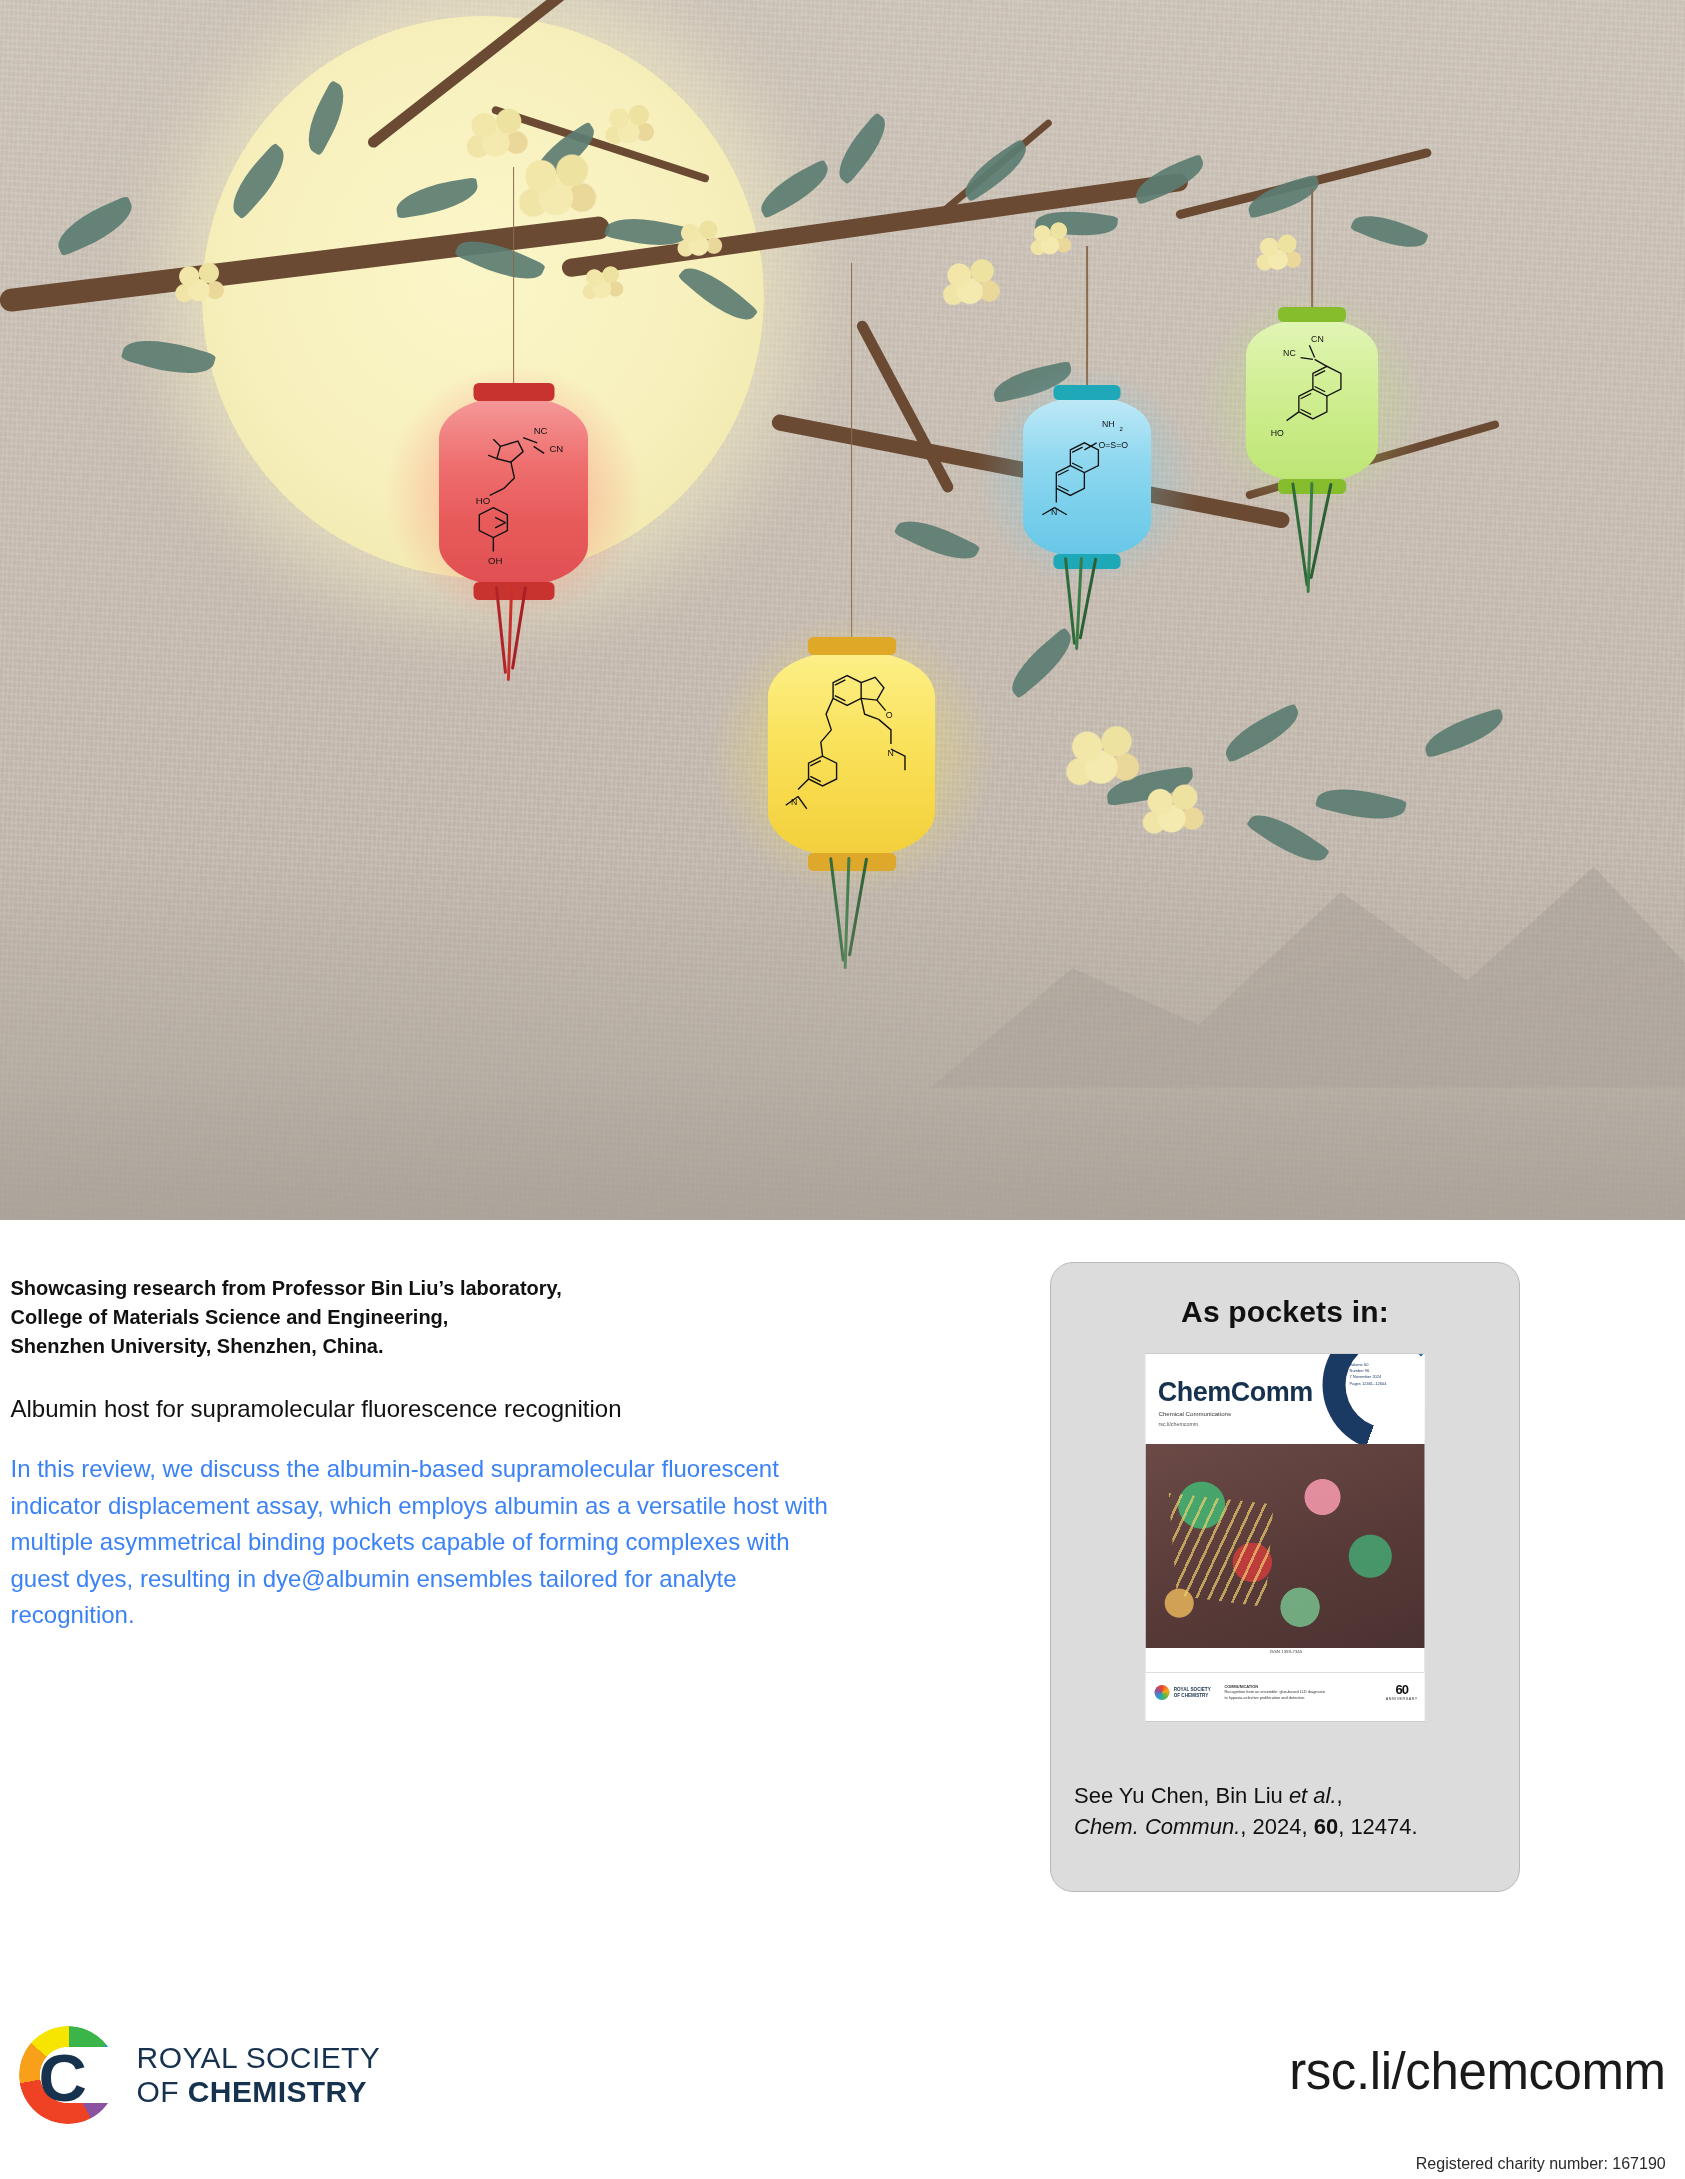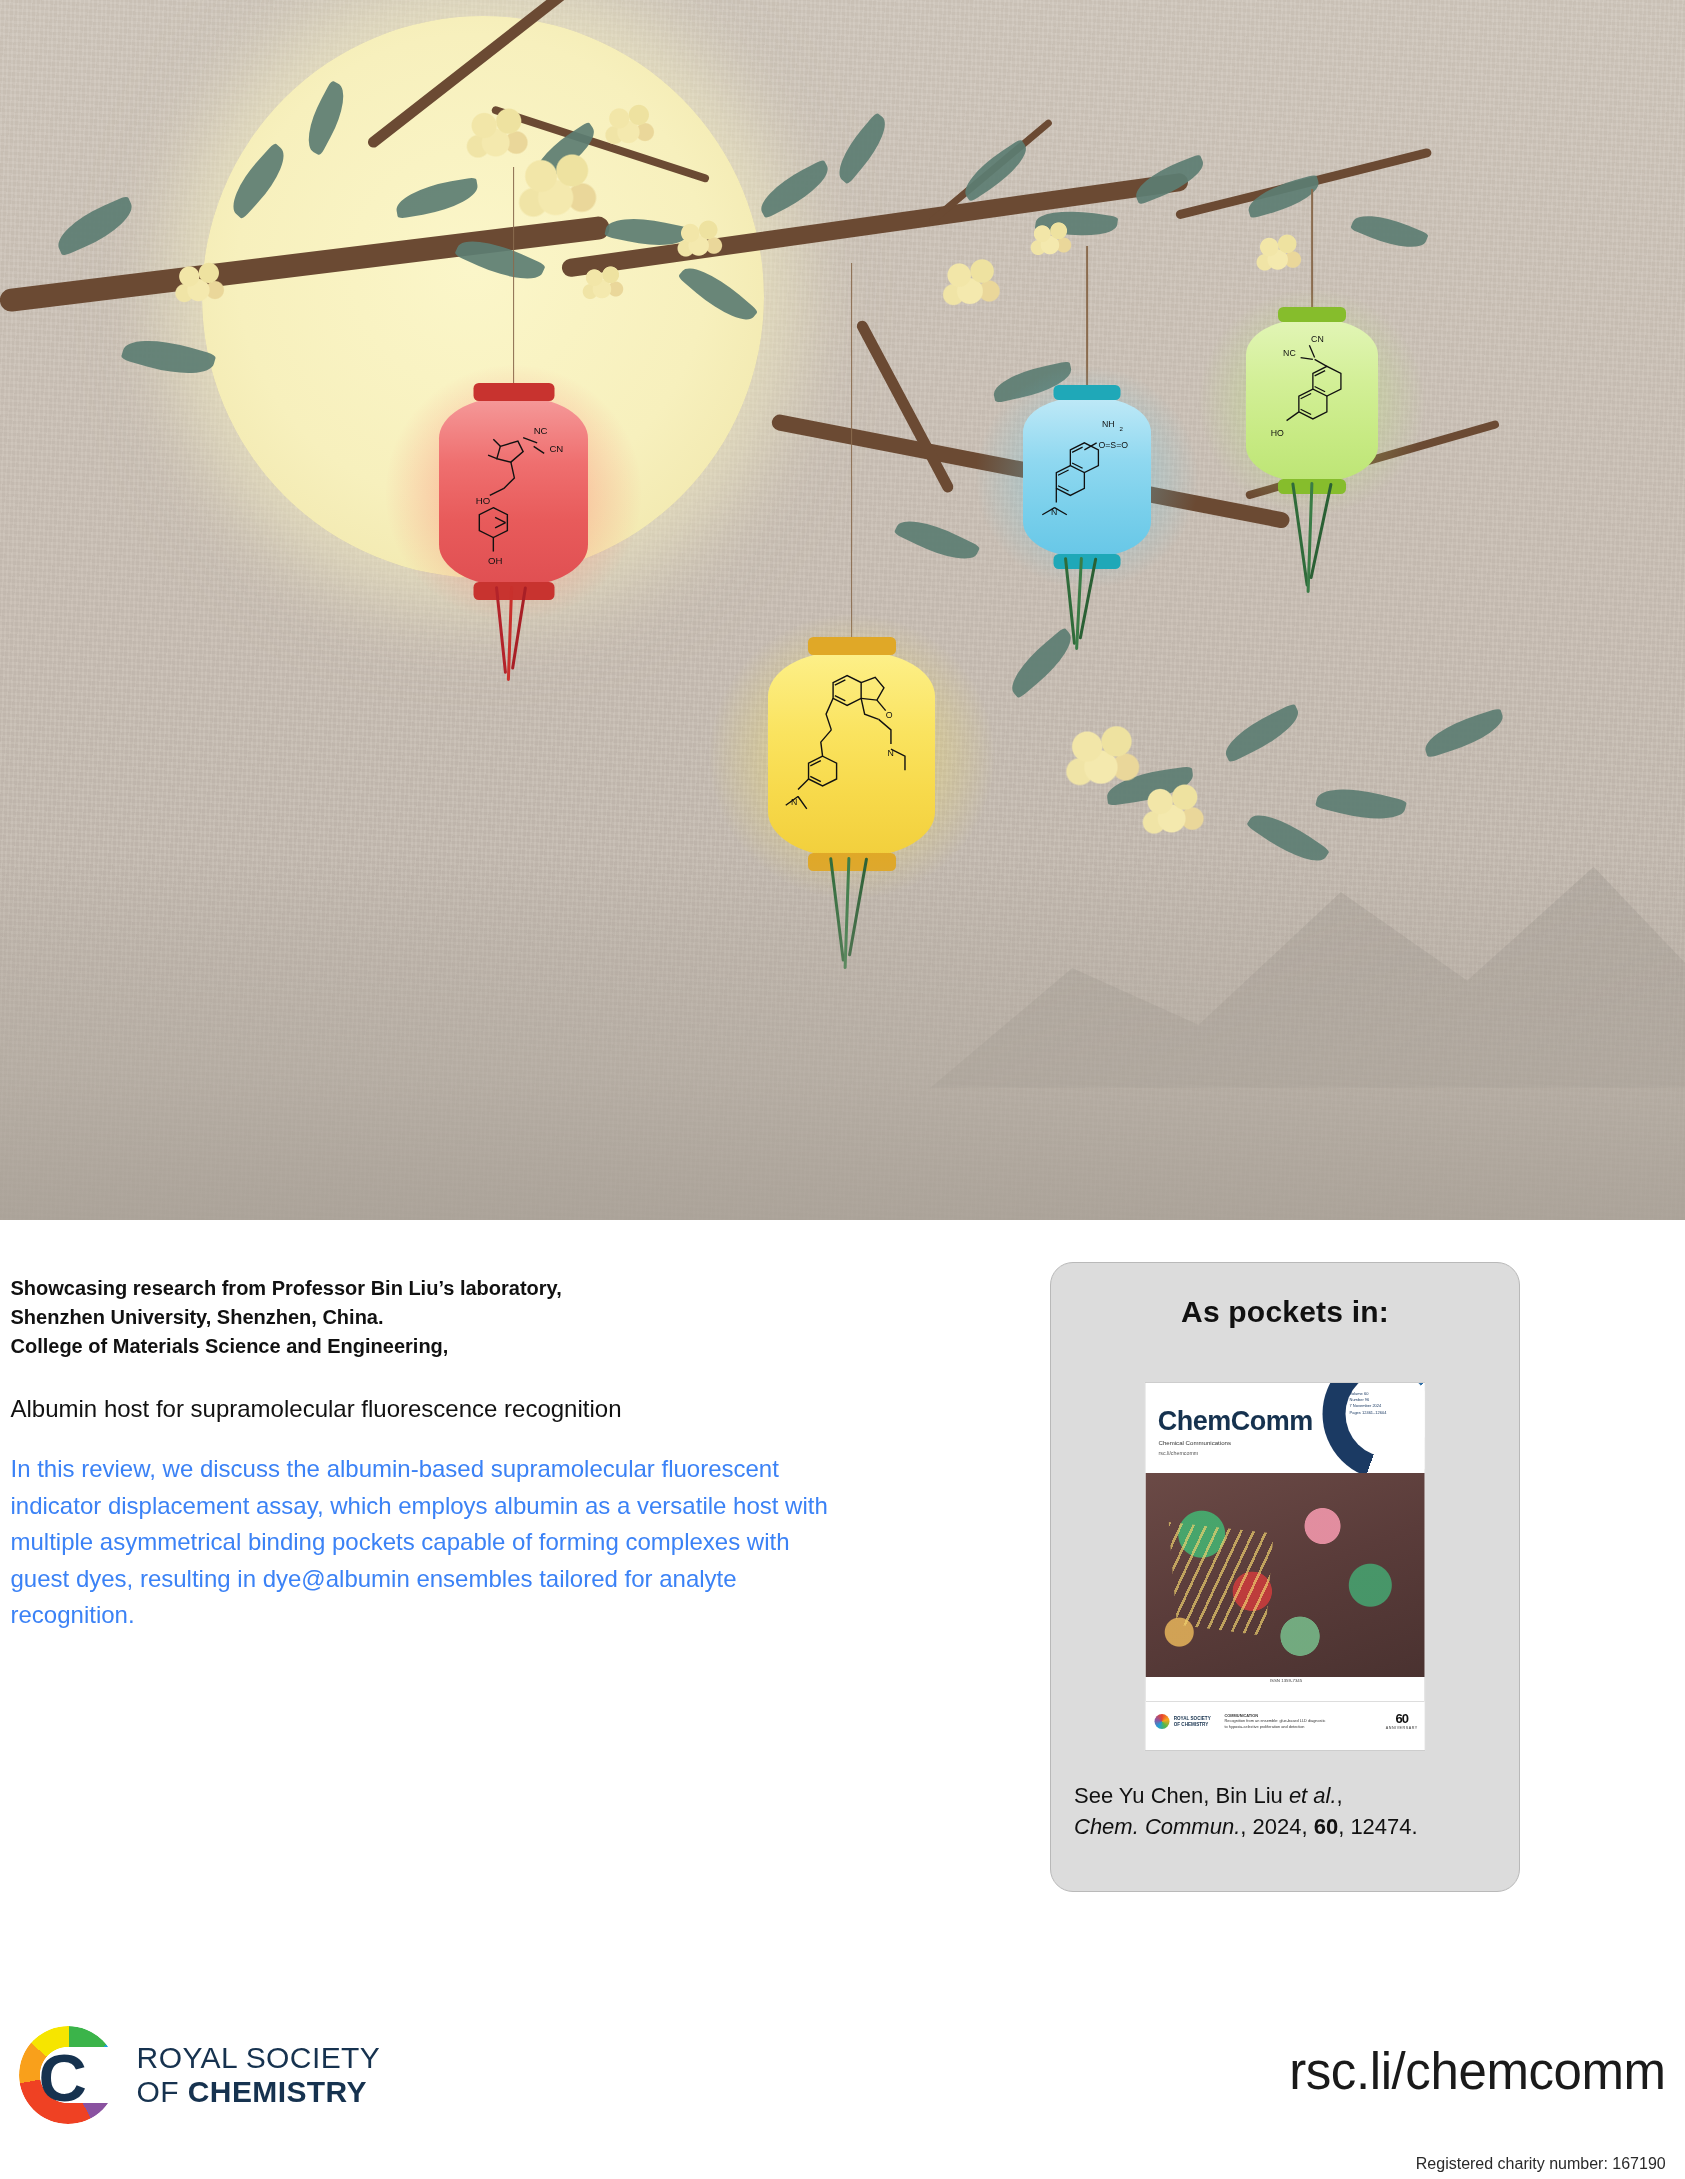--- a/index.html
+++ b/index.html
@@ -148,21 +148,20 @@
   .featured-title {
     text-align:center; font-size:30px; font-weight:700; color:#111;
     margin-top:32px; letter-spacing:0.2px;
   }
 
   .cover {
     position:absolute; left:50%; transform:translateX(-50%);
     top:90px; width:281px; height:369px;
     background:#fff; border:0.9px solid #cdcdcd;
     overflow:hidden;
-    margin-top:29px;
   }
   .cover-head { position:relative; height:90px; background:#fff; }
   .cover-arc {
     position:absolute; right:-30px; top:-35px; width:132px; height:132px;
     border-radius:50%;
     background: conic-gradient(from 200deg, #1b3a63 0 38%, #2f6fa8 38% 58%, #ffffff 58% 100%);
   }
   .cover-arc::after {
     content:""; position:absolute; left:23px; top:23px; width:86px; height:86px;
     border-radius:50%; background:#fff;
@@ -436,22 +435,22 @@
   </div>
 
   <div class="hero-mist"></div>
 </div>
 
 <div class="content">
 
   <div class="showcase">
     <div class="lead">
       <div>Showcasing research from Professor Bin Liu’s laboratory,</div>
+      <div>College of Materials Science and Engineering,</div>
       <div>Shenzhen University, Shenzhen, China.</div>
-      <div>College of Materials Science and Engineering,</div>
     </div>
     <p class="article-title">Albumin host for supramolecular fluorescence recognition</p>
     <p class="abstract">In this review, we discuss the albumin-based supramolecular fluorescent indicator displacement assay, which employs albumin as a versatile host with multiple asymmetrical binding pockets capable of forming complexes with guest dyes, resulting in dye@albumin ensembles tailored for analyte recognition.</p>
   </div>
 
   <div class="featured-card">
     <div class="featured-title">As pockets in:</div>
 
     <div class="cover">
       <div class="cover-head">

